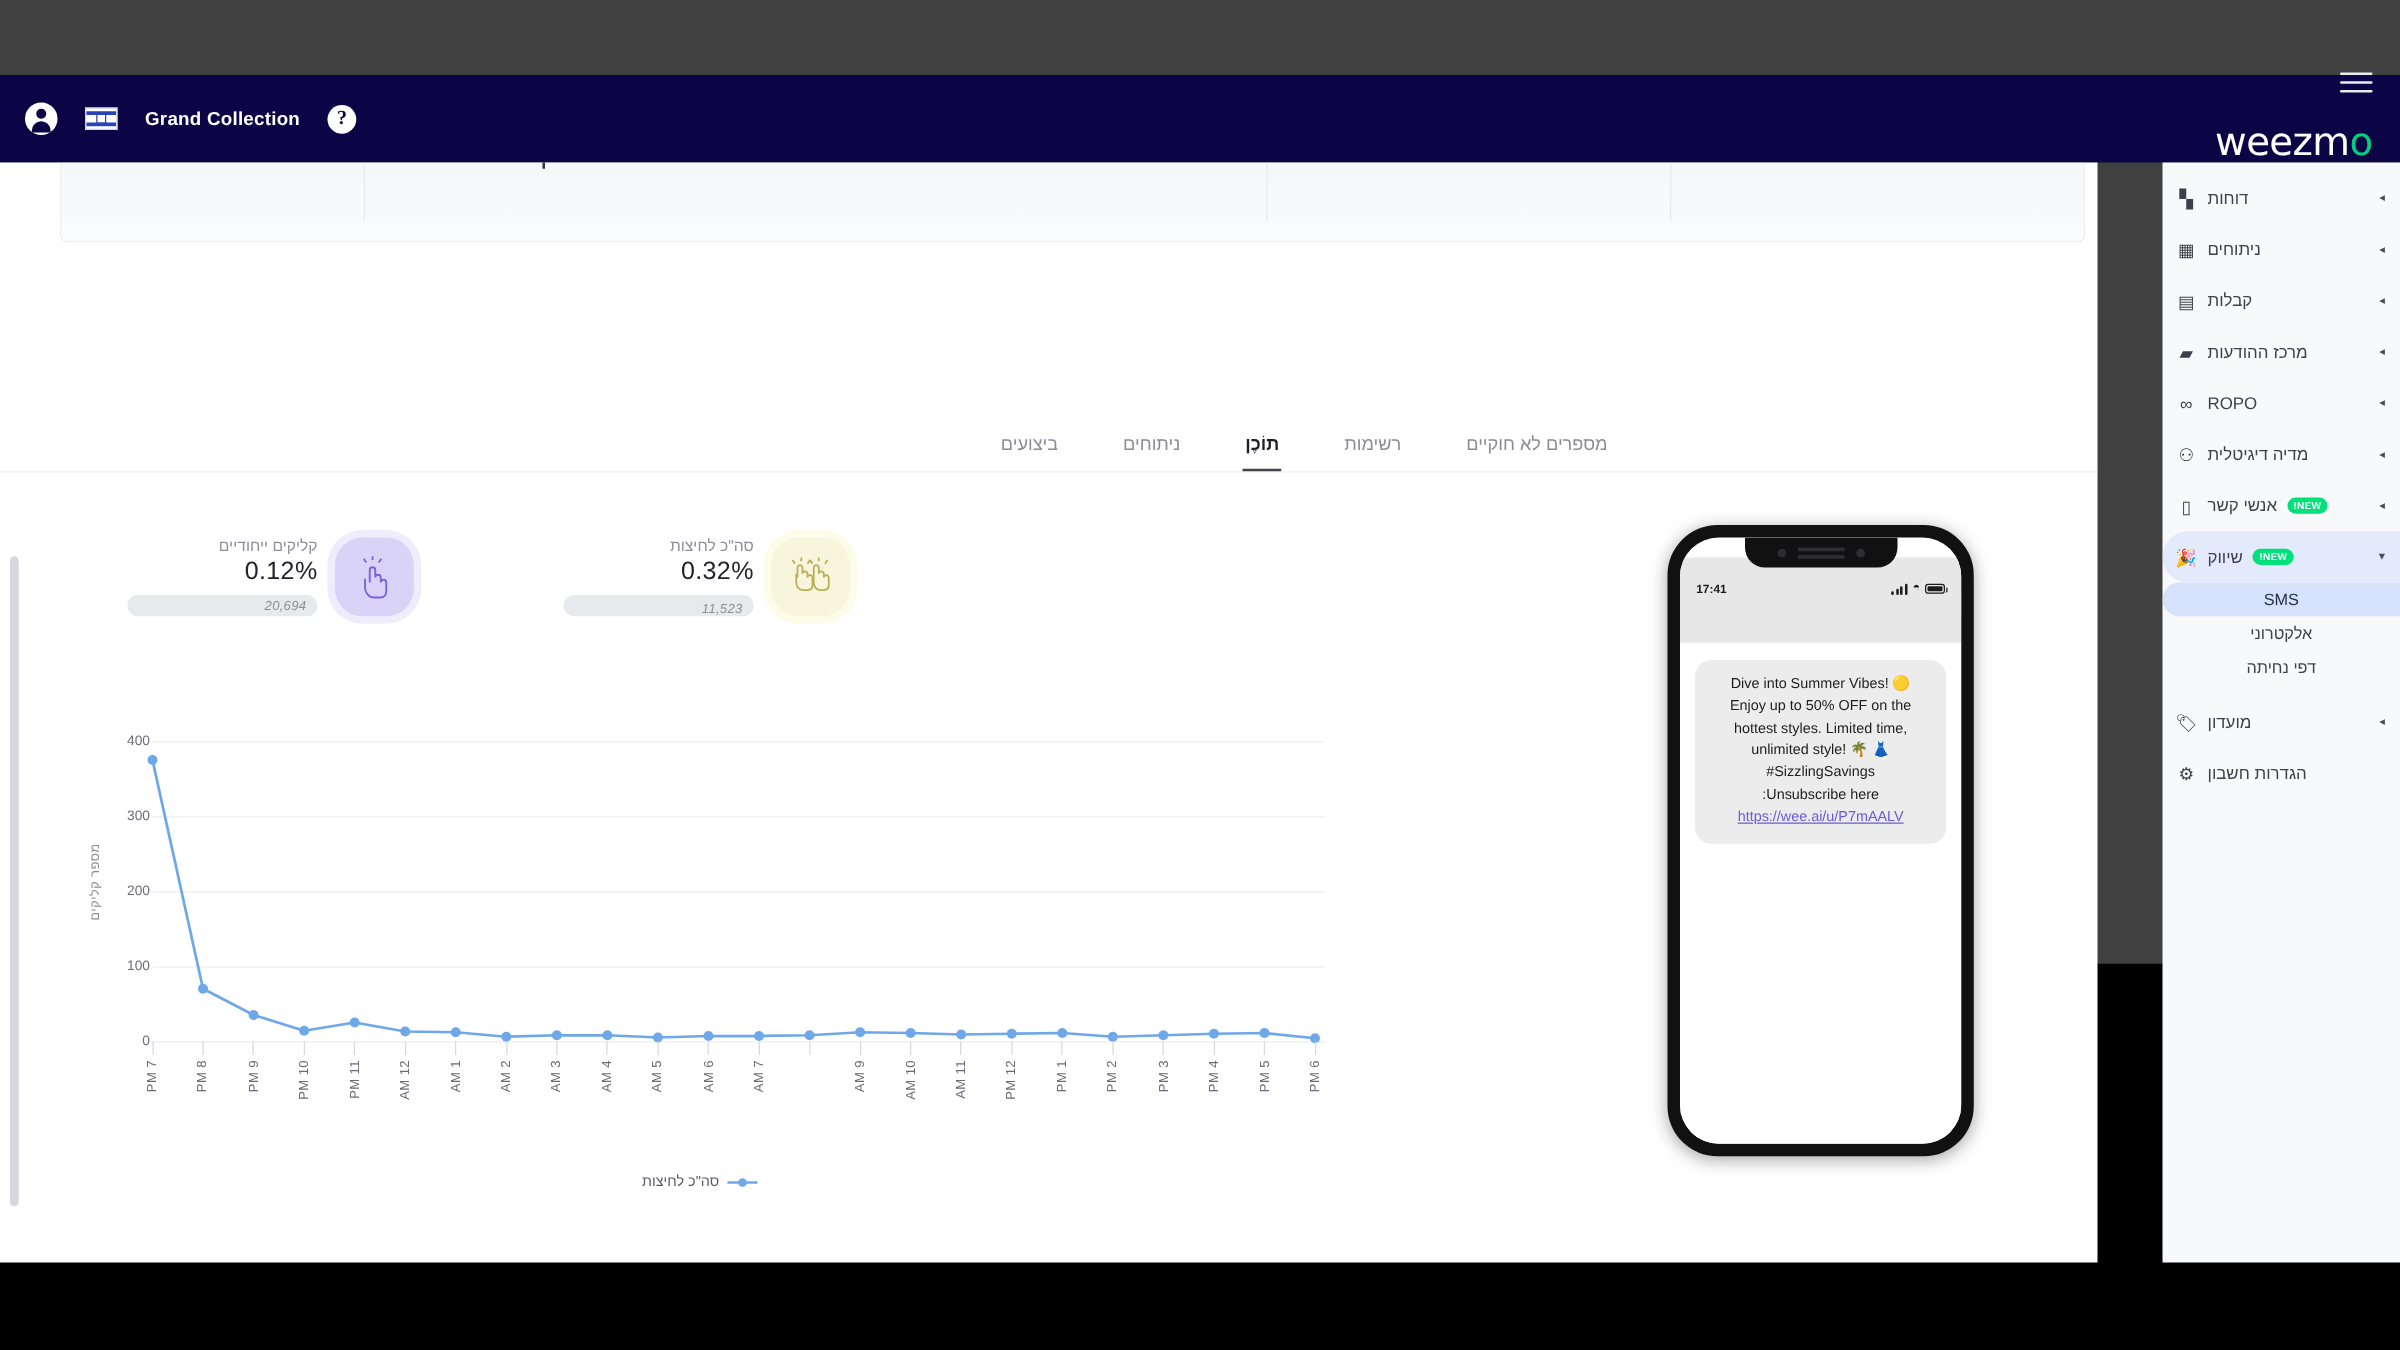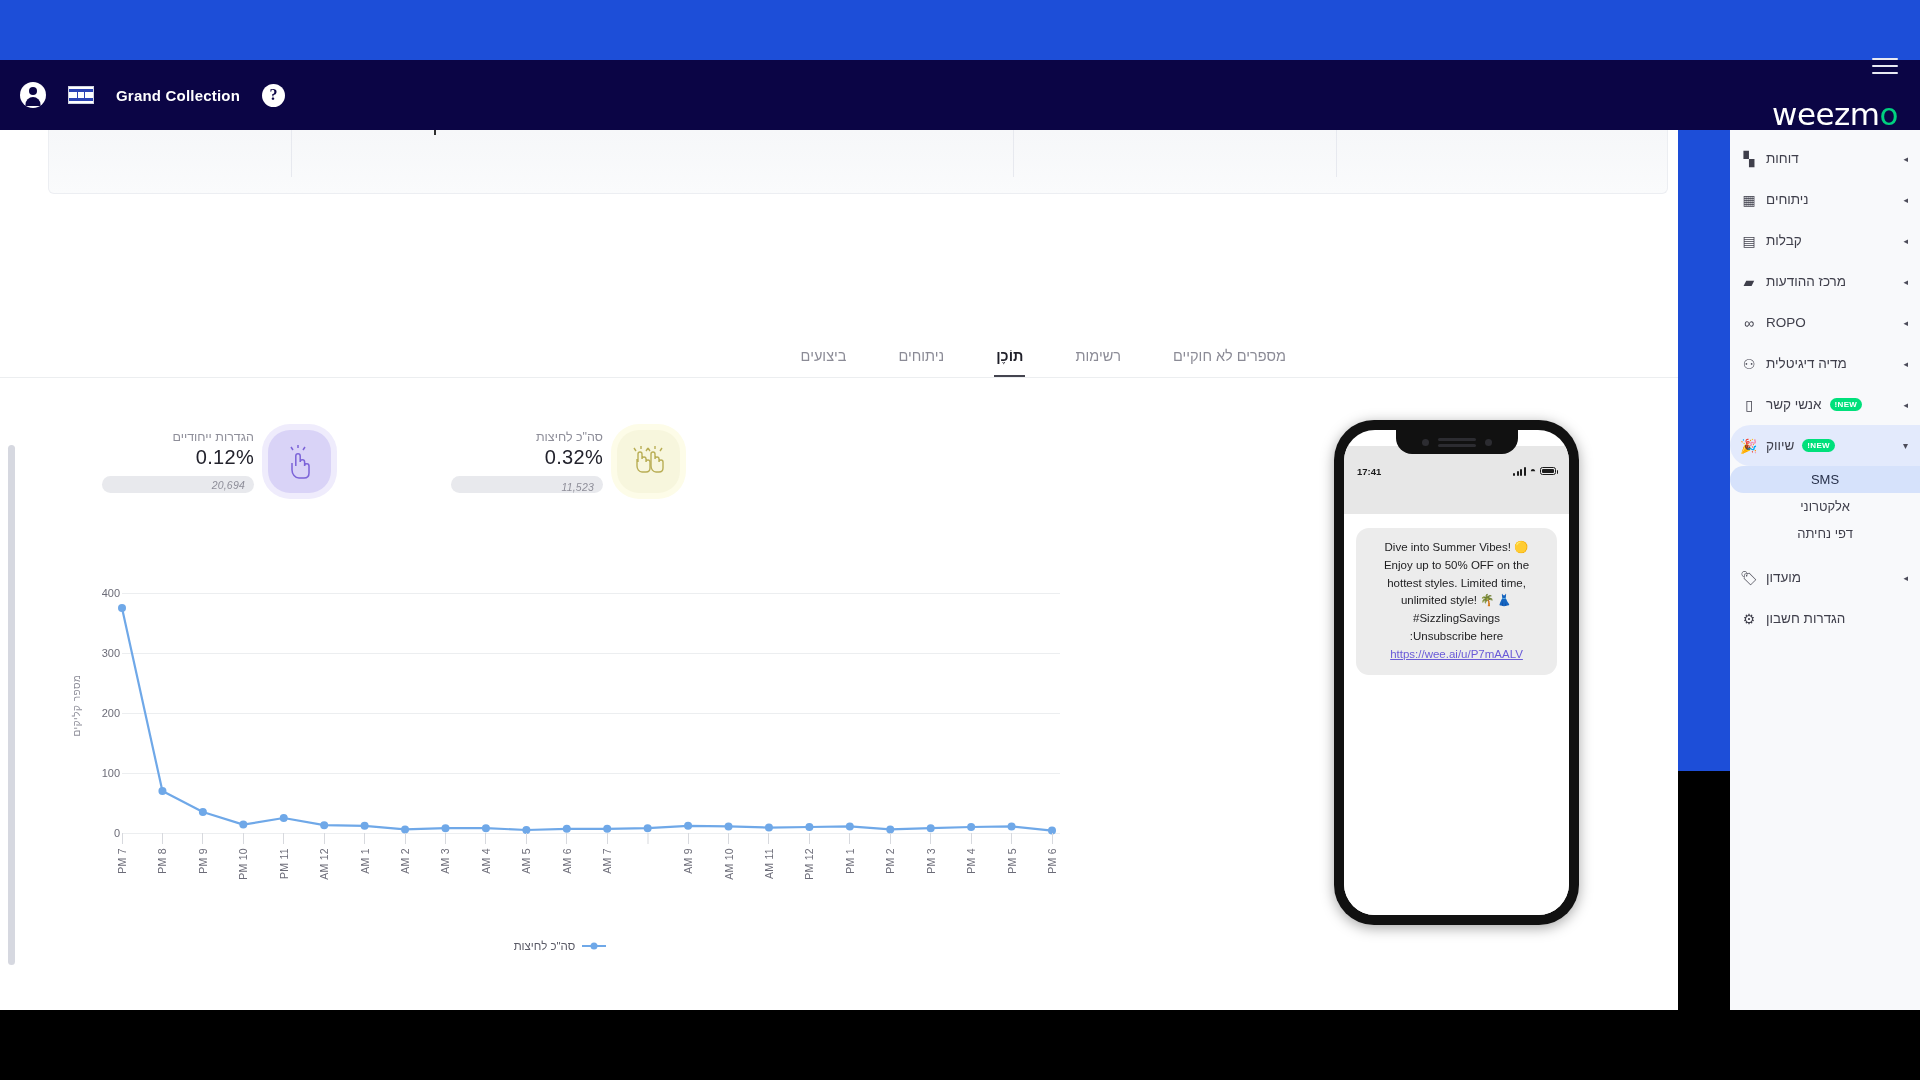--- a/index.html
+++ b/index.html
@@ -6,21 +6,21 @@
   * { box-sizing: border-box; margin: 0; padding: 0; }
   html, body {
     width: 1920px; height: 1080px;
     background: #000;
     font-family: "Liberation Sans", "DejaVu Sans", sans-serif;
     overflow: hidden;
   }
   #app {
     position: relative;
     width: 1920px; height: 771px;
-    background: #1d4ed8;
+    background: #404040;
   }
 
   
   .topbar {
     position: absolute; left: 0; top: 60px;
     width: 1920px; height: 70px;
     background: #0b0545;
     display: flex; align-items: center;
     direction: ltr;
   }
@@ -255,21 +255,21 @@
       </div>
 
       <div class="metric m-unique">
         <div class="metric-circle purple">
           <svg width="34" height="36" viewBox="0 0 34 36" fill="none" stroke="#7b63d8" stroke-width="1.5">
             <path d="M9 19v7c0 4 3 8 7 8h5c4 0 5-3 5-5v-7c0-1.2-1-2.2-2.2-2.2S21.6 20.8 21.6 22v-4c0-1.2-1-2.2-2.2-2.2S17.2 16.8 17.2 18v-6c0-1.2-1-2.2-2.2-2.2S12.8 10.8 12.8 12v10"></path>
             <path d="M10 6 L8 3 M15 4 L15 1 M20 6 L22 3"></path>
           </svg>
         </div>
         <div class="metric-body">
-          <div class="metric-title">הגדרות ייחודיים</div>
+          <div class="metric-title">קליקים ייחודיים</div>
           <div class="metric-value">0.12%</div>
           <div class="metric-bar">
             <span>20,694</span>
           </div>
         </div>
       </div>
     </div>
 
     <div class="chart-wrap">
       <div class="chart-area" id="chart-area">

